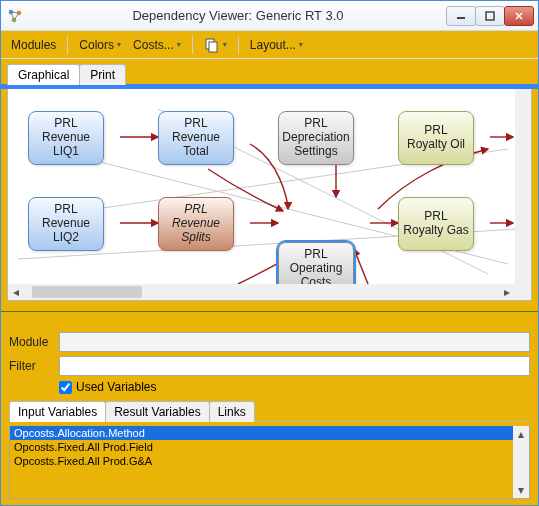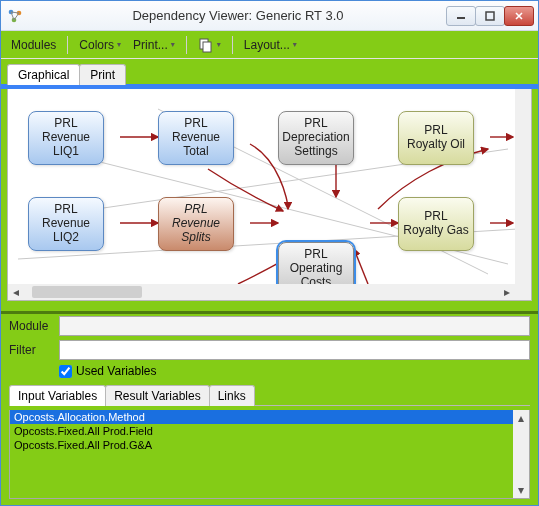--- a/index.html
+++ b/index.html
@@ -1,17 +1,17 @@
 <!DOCTYPE html>
 <html><head>
 <meta charset="utf-8">
 <style>
 * { box-sizing: border-box; margin: 0; padding: 0; font-family: "Segoe UI", Tahoma, sans-serif; font-size: 12px; }
 html, body { width: 539px; height: 506px; overflow: hidden; background: #fff; }
-.window { width: 539px; height: 506px; border: 1px solid #4a8ad8; background: #84cc16; display: flex; flex-direction: column; }
+.window { width: 539px; height: 506px; border: 1px solid #4a8ad8; background: #eab308; display: flex; flex-direction: column; }
 .titlebar { height: 30px; background: linear-gradient(#fdfdfe,#eef3f9); border-bottom: 1px solid #d0d8e4; display: flex; align-items: center; }
 .titlebar .icon { width: 28px; display:flex; align-items:center; justify-content:center; }
 .titlebar .title { flex: 1; text-align: center; color: #333; font-size: 13px; }
 .winbtns { display:flex; gap:0; padding-right:4px; }
 .winbtn { width: 30px; height: 20px; border: 1px solid #a8b6c8; background: linear-gradient(#f7fafd,#e0e8f2); border-radius: 3px; margin-left: -1px; display:flex; align-items:center; justify-content:center; cursor:pointer; }
 .winbtn.close { background: linear-gradient(#e9988f,#c8473b); border-color:#a03126; color:#fff; }
 .toolbar { height: 28px; display:flex; align-items:center; padding: 0 6px; gap: 4px; border-bottom: 1px solid #e2e2e2; color:#222; }
 .tbitem { display:flex; align-items:center; gap:3px; padding: 2px 4px; cursor:pointer; }
 .tbsep { width:1px; height:18px; background:#d0d0d0; margin: 0 3px; }
 .tri { font-size: 8px; color:#555; }
@@ -27,21 +27,21 @@
 .node.red  { background: linear-gradient(#fdf4ef,#c98a6c); border-color:#a46a4e;font-style:italic;}
 .node.sel  { box-shadow: 0 0 0 2px #3d8de8, 1px 1px 4px rgba(0,0,0,0.3); }
 svg.edges { position:absolute; left:0; top:0; width:100%; height:100%; pointer-events:none; }
 .hscroll { position:absolute; left:0; right:16px; bottom:0; height:16px; background:#f0f0f0; display:flex; align-items:center; }
 .hscroll .arrow { width:16px; height:16px; display:flex; align-items:center; justify-content:center; color:#555; cursor:pointer;}
 .hscroll .track { flex:1; height:16px; position:relative; }
 .hscroll .thumb { position:absolute; left:8px; width:110px; top:2px; height:12px; background:#cfcfcf; border-radius:2px; cursor:pointer;}
 .vscroll { position:absolute; right:0; top:0; bottom:16px; width:16px; background:#f0f0f0; }
 .corner { position:absolute; right:0; bottom:0; width:16px; height:16px; background:#f0f0f0; }
 .hsplit { height: 6px; cursor: row-resize; }
-.lower { flex:1; border-top: 3px solid #4d7c0f; display:flex; flex-direction:column; padding: 2px 8px 6px 8px; gap:4px;}
+.lower { flex:1; border-top: 1px solid #4d7c0f; display:flex; flex-direction:column; padding: 20px 8px 6px 8px; gap:4px;}
 .formrow { display:flex; align-items:center; gap:6px; }
 .formrow label { width: 44px; color:#222; }
 .formrow .field { flex:1; height:20px; border:1px solid #a8a8a8; background:#f4f4f4; }
 .formrow .field.edit { background:#fff; }
 .chkrow { padding-left: 50px; display:flex; align-items:center; gap:4px; }
 .subtabs { display:flex; border-bottom:1px solid #b8b8b8; margin-top:2px; }
 .subtab { padding:3px 8px; border:1px solid #b8b8b8; border-bottom:none; margin-right:-1px; background:#f0f0f0; border-radius:3px 3px 0 0; font-size:11px; cursor:pointer; position:relative; top:1px;}
 .subtab.active { background:#fff; z-index:2; }
 .listbox { flex:1; border:1px solid #a8a8a8; border-top:none; position:relative; min-height:62px; }
 .listinner { position:absolute; left:0; right:16px; top:0; bottom:0; overflow:hidden; }
@@ -88,21 +88,21 @@
   <div class="toolbar">
     <div class="tbitem">
         <span>Modules</span>
       </div>
     <div class="tbsep"></div>
     <div class="tbitem">
         <span>Colors</span>
         <span class="tri">▾</span>
       </div>
     <div class="tbitem">
-        <span>Print...</span>
+        <span>Costs...</span>
         <span class="tri">▾</span>
       </div>
     <div class="tbsep"></div>
     <div class="tbitem">
       <svg width="16" height="16">
           <rect x="2" y="2" width="8" height="10" fill="#fff" stroke="#555"></rect>
           <rect x="5" y="5" width="8" height="10" fill="#fff" stroke="#555"></rect>
         </svg>
       <span class="tri">▾</span>
     </div>

